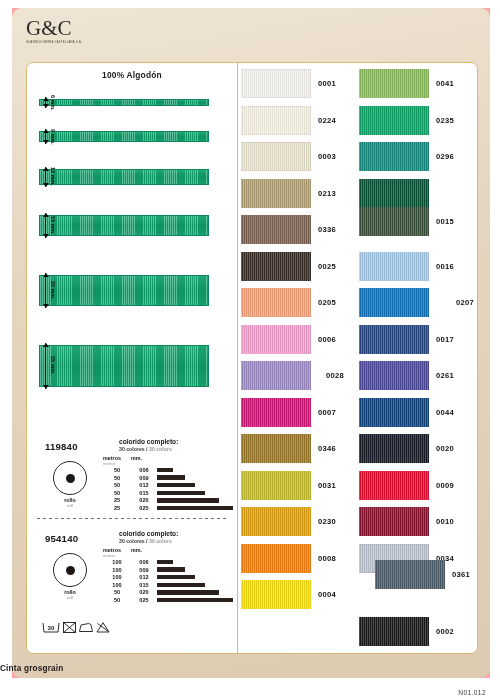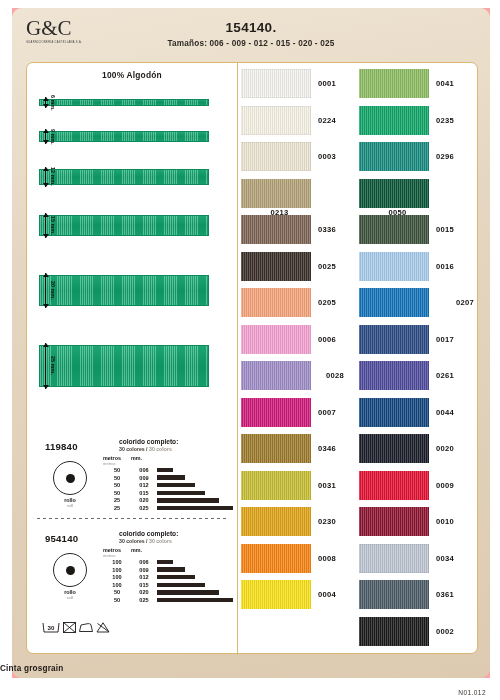--- a/index.html
+++ b/index.html
@@ -184,22 +184,20 @@
   <div class="margin-left"></div>
   <div class="margin-right"></div>
   <div class="margin-top"></div>
   <div class="margin-bot"></div>
 
   <div class="header">
     <div class="logo">
       <div class="logo-main">G&amp;C</div>
       <div class="logo-sub">GUARNICIONERIA CASTELLANA S.A.</div>
     </div>
-    <div class="title">154140.</div>
-    <div class="subtitle">Tamaños: 006 - 009 - 012 - 015 - 020 - 025</div>
   </div>
 
   <div class="card">
     <div class="col-div"></div>
 
     <div class="leftpanel">
       <div class="algodon">100% Algodón</div>
       <div id="ribbons">
           <div class="ribbon-row" style="top: 36px; display: flex; align-items: center;">
             <div class="ribbon" style="width: 170px; height: 7px;"></div>
@@ -408,21 +406,21 @@
           <div class="swcode">0001</div>
         </div>
         <div class="swatch-row" style="top: 36.5px;">
           <div class="swatch lightbd" style="background-color: rgb(245, 241, 228);"></div>
           <div class="swcode">0224</div>
         </div>
         <div class="swatch-row" style="top: 73px;">
           <div class="swatch lightbd" style="background-color: rgb(235, 228, 210);"></div>
           <div class="swcode">0003</div>
         </div>
-        <div class="swatch-row" style="top: 109.5px; flex-direction: column;">
+        <div class="swatch-row" style="top: 109.5px;">
           <div class="swatch" style="background-color: rgb(178, 161, 119);"></div>
           <div class="swcode">0213</div>
         </div>
         <div class="swatch-row" style="top: 146px;">
           <div class="swatch" style="background-color: rgb(124, 99, 84);"></div>
           <div class="swcode">0336</div>
         </div>
         <div class="swatch-row" style="top: 182.5px;">
           <div class="swatch" style="background-color: rgb(58, 46, 40);"></div>
           <div class="swcode">0025</div>
@@ -474,21 +472,21 @@
           <div class="swcode">0235</div>
         </div>
         <div class="swatch-row" style="top: 73px;">
           <div class="swatch" style="background-color: rgb(23, 138, 126);"></div>
           <div class="swcode">0296</div>
         </div>
         <div class="swatch-row" style="top: 109.5px; flex-direction: column;">
           <div class="swatch" style="background-color: rgb(12, 86, 56);"></div>
           <div class="swcode">0050</div>
         </div>
-        <div class="swatch-row" style="top: 146px; text-align: right;">
+        <div class="swatch-row" style="top: 138px; text-align: right;">
           <div class="swatch" style="background-color: rgb(59, 81, 58);"></div>
           <div class="swcode">0015</div>
         </div>
         <div class="swatch-row" style="top: 182.5px;">
           <div class="swatch" style="background-color: rgb(167, 203, 235);"></div>
           <div class="swcode">0016</div>
         </div>
         <div class="swatch-row" style="top: 219px; gap: 20px;">
           <div class="swatch" style="background-color: rgb(18, 114, 184);"></div>
           <div class="swcode">0207</div>
@@ -514,21 +512,21 @@
           <div class="swcode">0009</div>
         </div>
         <div class="swatch-row" style="top: 438px;">
           <div class="swatch" style="background-color: rgb(140, 20, 48);"></div>
           <div class="swcode">0010</div>
         </div>
         <div class="swatch-row" style="top: 474.5px;">
           <div class="swatch lightbd" style="background-color: rgb(189, 197, 210);"></div>
           <div class="swcode">0034</div>
         </div>
-        <div class="swatch-row" style="top: 511px;">
+        <div class="swatch-row" style="top: 491px; margin-left: 16px;">
           <div class="swatch" style="background-color: rgb(75, 91, 102);"></div>
           <div class="swcode">0361</div>
         </div>
         <div class="swatch-row" style="top: 547.5px;">
           <div class="swatch" style="background-color: rgb(26, 26, 26);"></div>
           <div class="swcode">0002</div>
         </div>
       </div>
   </div>
 

